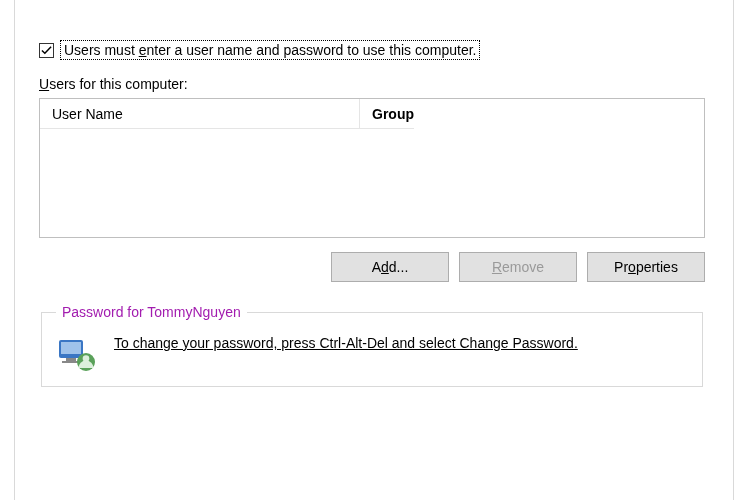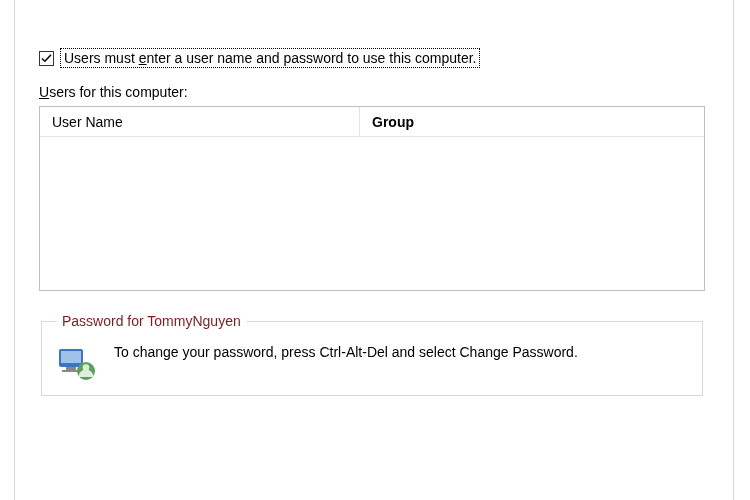--- a/index.html
+++ b/index.html
@@ -22,21 +22,21 @@
     height: 500px;
     position: relative;
     background:#fff;
   }
   .top-icon-area {
     height: 10px;
   }
   .checkbox-row {
     display:flex;
     align-items:center;
-    margin-top: 38px;
+    margin-top: 30px;
     gap: 6px;
   }
   .chk {
     width:15px; height:15px;
     border:1px solid #333;
     display:flex;
     align-items:center;
     justify-content:center;
     background:#fff;
     cursor:pointer;
@@ -46,24 +46,23 @@
     border:1px dotted #000;
     padding: 1px 3px;
   }
   .underline-accel { text-decoration: underline; }
   .users-label {
     margin-top: 16px;
   }
   .listview {
     border:1px solid #bfbfbf;
     margin-top:6px;
-    height:185px;
+    height:140px;
     background:#fff;
     display:flex;
-    flex-direction:column;
   }
   .lv-header {
     display:flex;
     height:30px;
     align-items:center;
     border-bottom:1px solid #e5e5e5;
     font-weight:400;
     color:#000;
   }
   .col-name { width:320px; padding-left:12px; border-right:1px solid #e5e5e5; height:100%; display:flex; align-items:center;}
@@ -103,26 +102,27 @@
     color:#9a9a9a;
     cursor:default;
   }
   fieldset.groupbox {
     border:1px solid #d9d9d9;
     margin-top:22px;
     padding:14px 14px 10px 14px;
   }
   fieldset.groupbox legend {
     padding:0 6px;
-    color:#7f1d1d;
+    color:#a21caf;
   }
   .pw-row {
     display:flex;
     align-items:flex-start;
     gap:16px;
+    text-decoration:underline;
   }
   .key-icon svg { width:42px; height:42px; display:block; }
   .pw-text { flex:1; line-height:1.35; }
 </style>
 </head>
 <body>
 
 <div class="panel">
 
   <div class="top-icon-area"></div>
@@ -142,20 +142,31 @@
     <span class="underline-accel">U</span><span>sers for this computer:</span>
   </div>
 
   <div class="listview">
     <div class="lv-header">
       <div class="col-name">User Name</div>
       <div class="col-group">Group</div>
     </div>
   </div>
 
+  <div class="button-row">
+    <button class="btn">
+      <span>A</span><span class="underline-accel">d</span><span>d...</span>
+    </button>
+    <button class="btn" disabled="">
+      <span class="underline-accel">R</span><span>emove</span>
+    </button>
+    <button class="btn">
+      <span>Pr</span><span class="underline-accel">o</span><span>perties</span>
+    </button>
+  </div>
 
   <fieldset class="groupbox">
     <legend>Password for TommyNguyen</legend>
     <div class="pw-row">
       <span class="key-icon">
         <svg viewBox="0 0 42 42">
           <rect x="3" y="6" width="24" height="18" rx="2" fill="#3a76c4"></rect>
           <rect x="5" y="8" width="20" height="12" fill="#9fc2ea"></rect>
           <rect x="10" y="24" width="10" height="3" fill="#888"></rect>
           <rect x="6" y="27" width="18" height="2" fill="#888"></rect>

